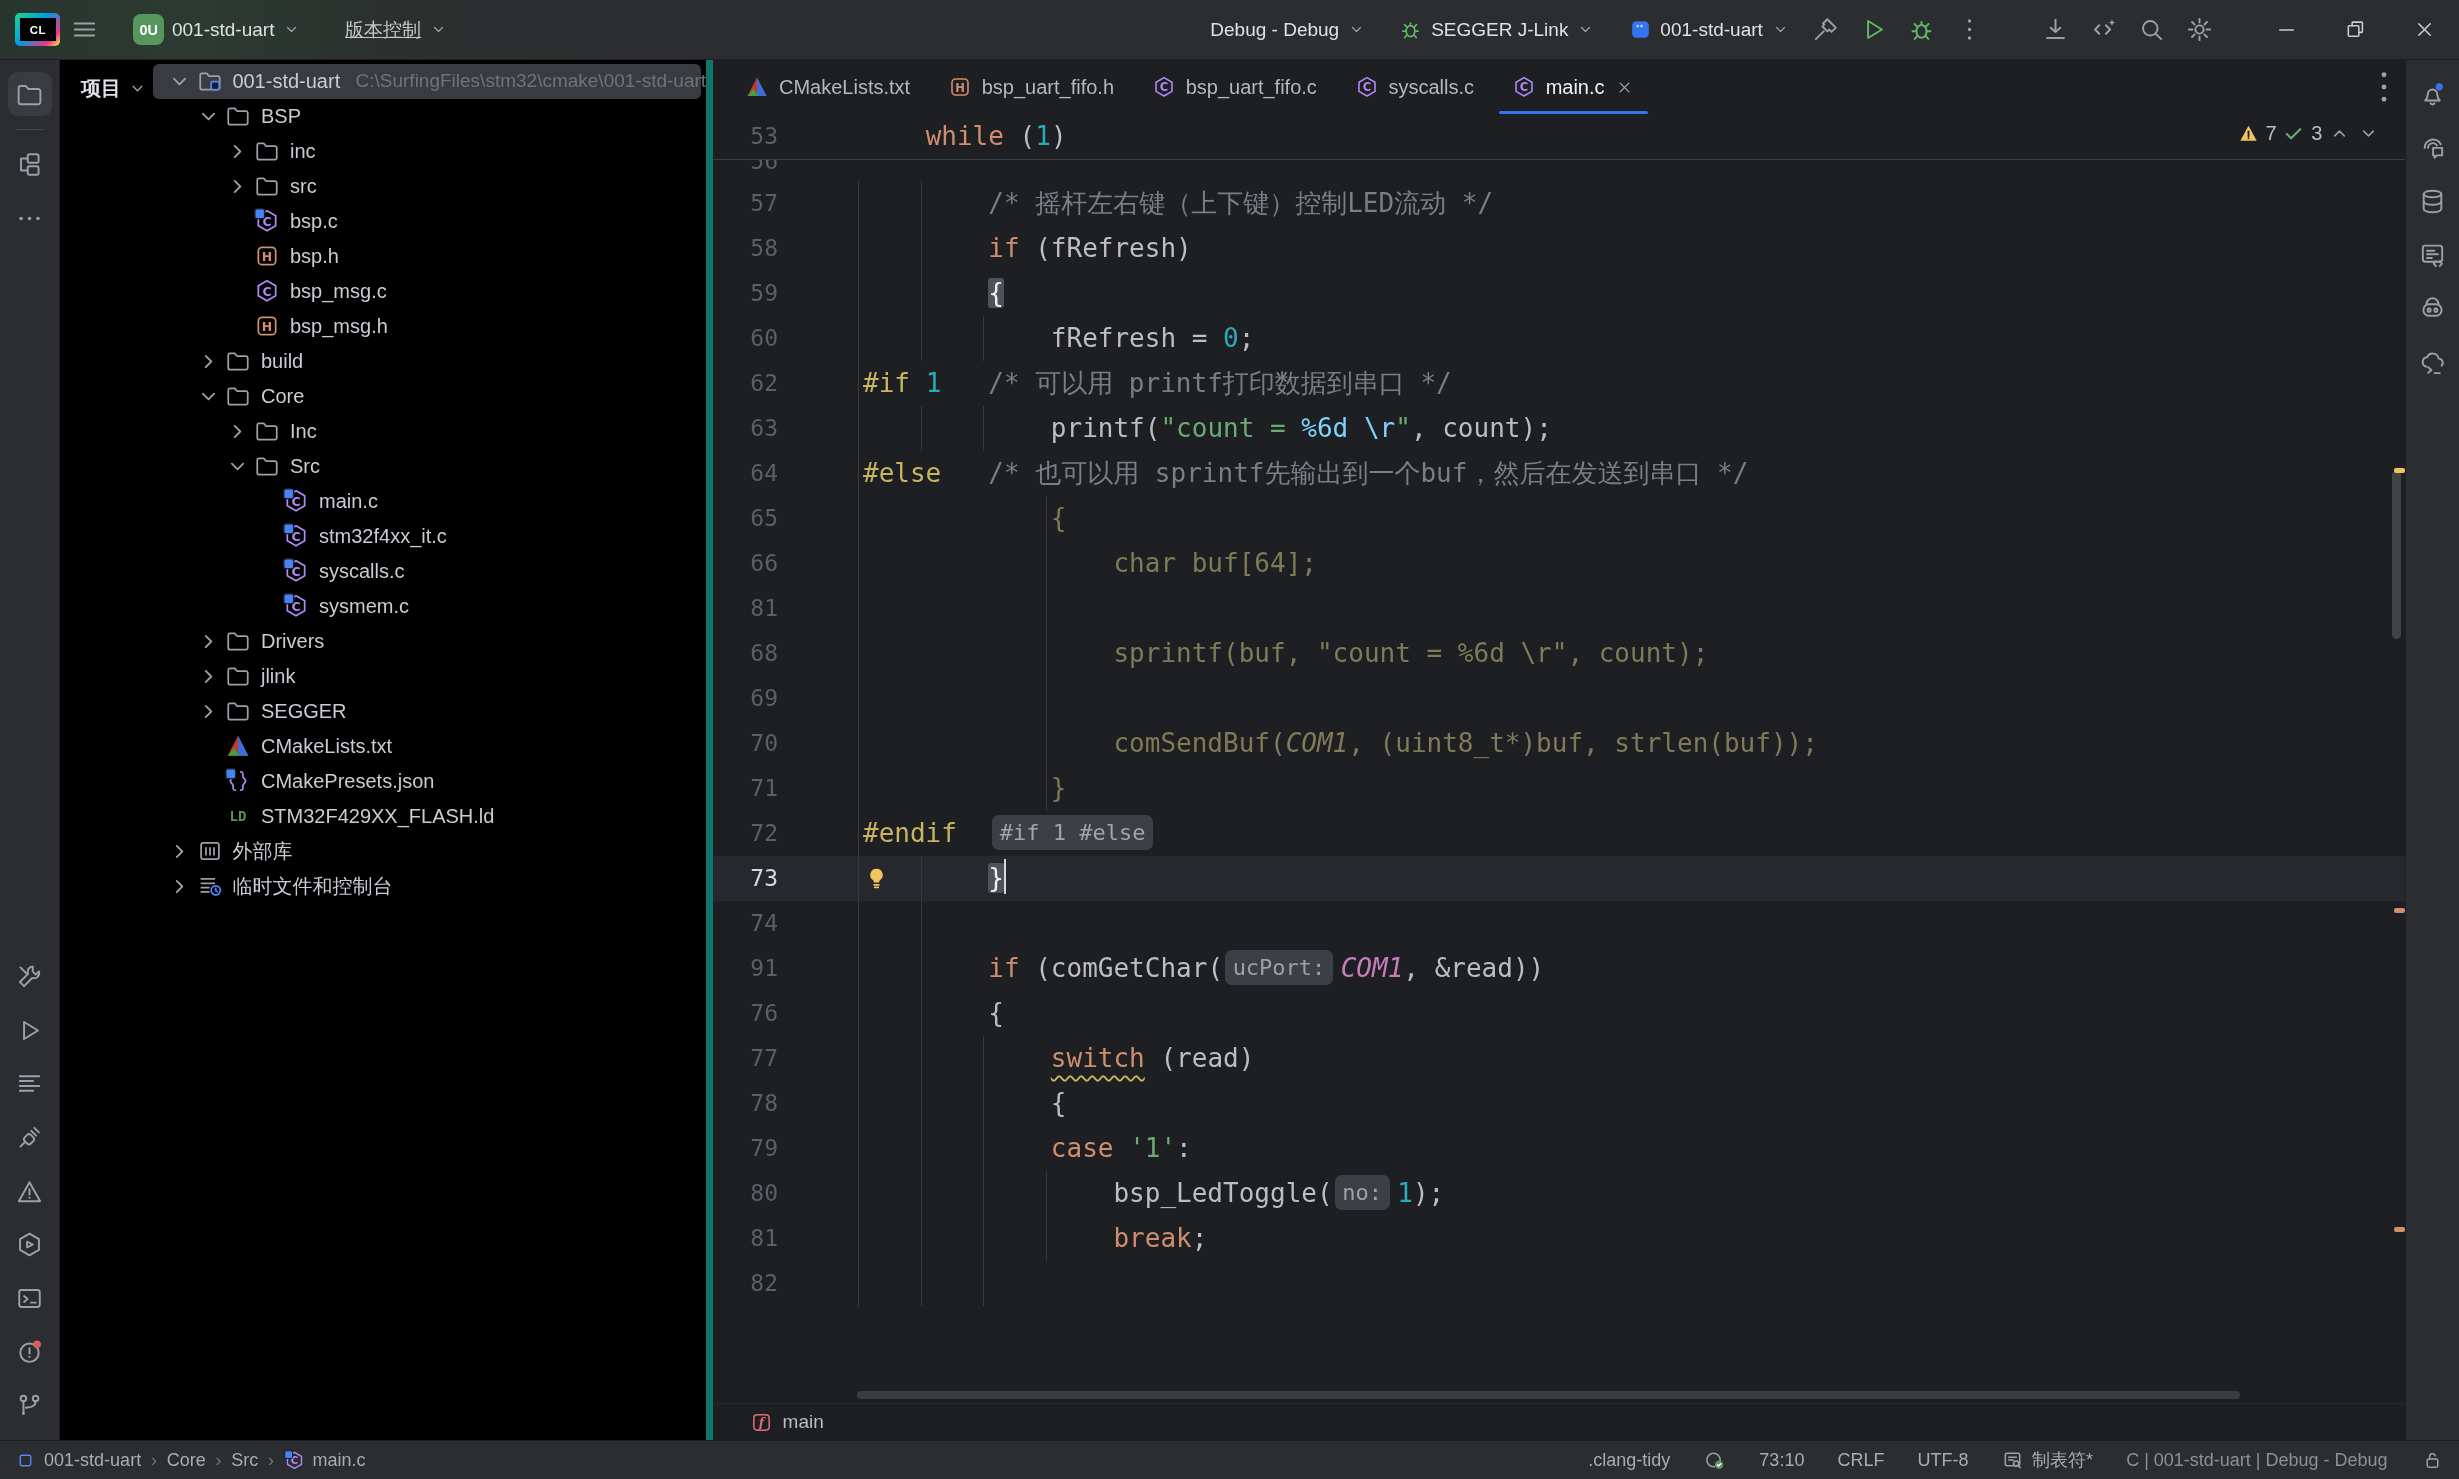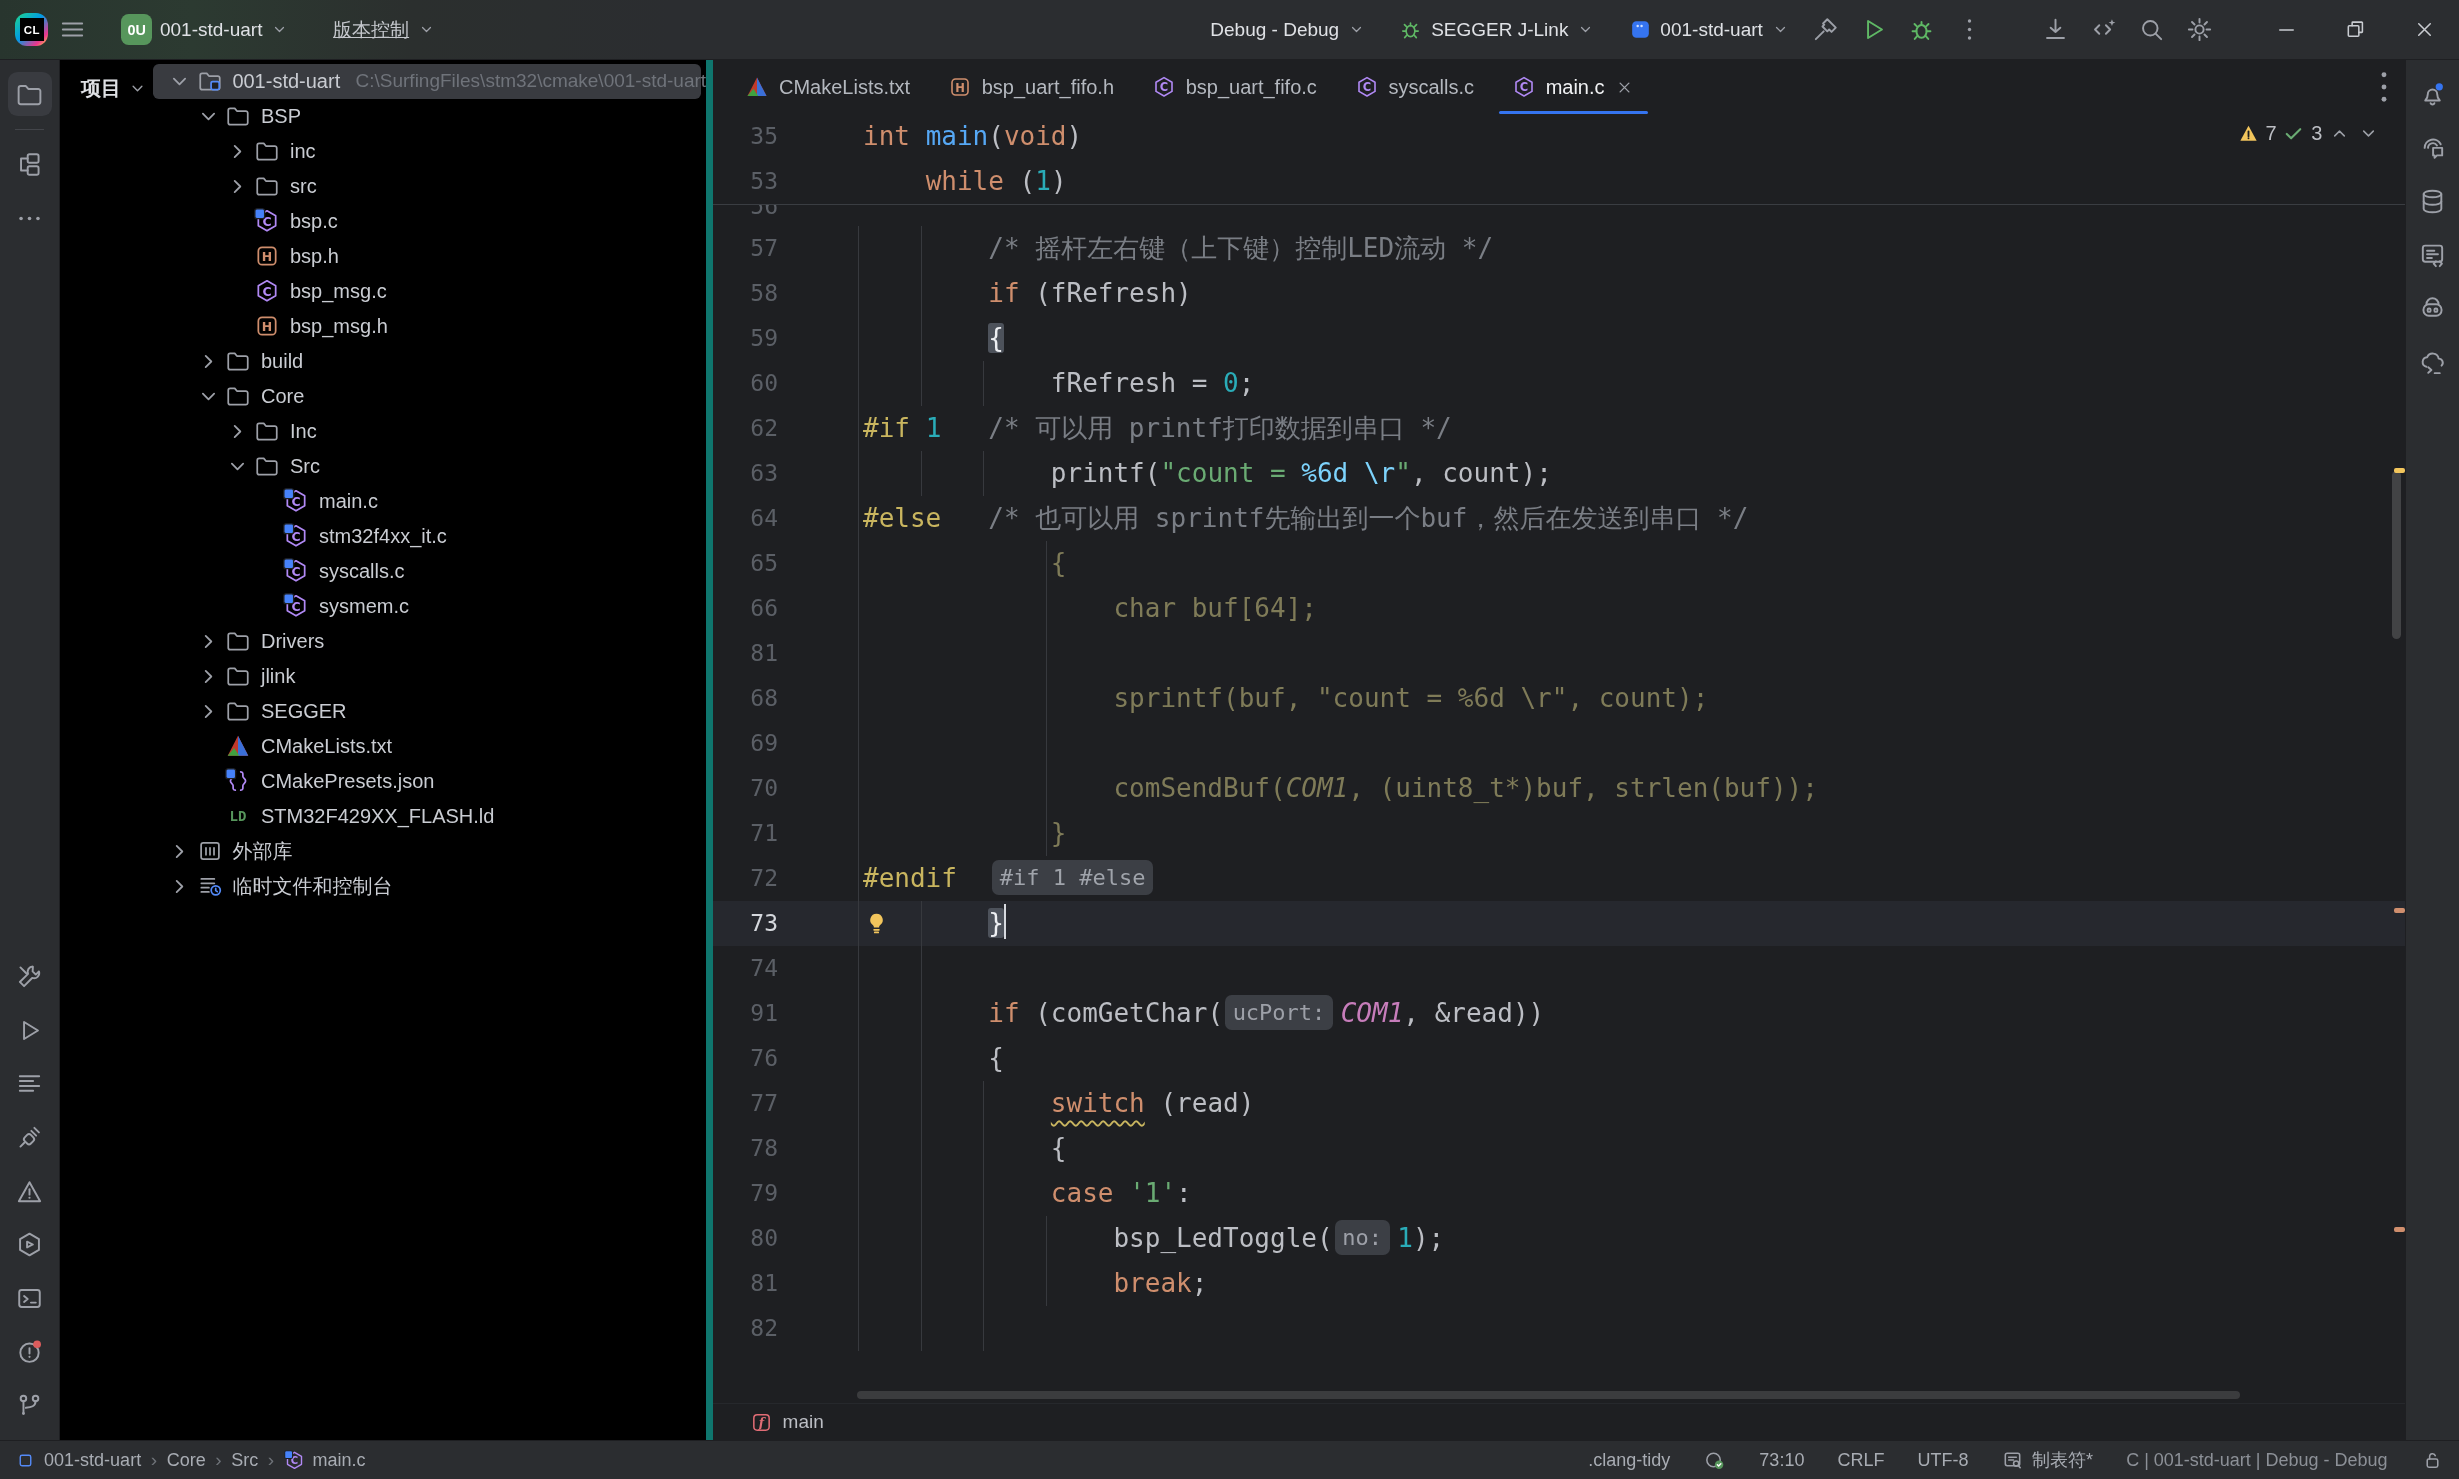--- a/index.html
+++ b/index.html
@@ -9,21 +9,21 @@
 
   
   .ic { display:inline-flex; width:25px; height:25px; flex:none; color:#9da0a8; }
   .ic svg { width:100%; height:100%; }
 
   
   #titlebar { height:60px; flex:none; display:flex; align-items:center;
     background:linear-gradient(90deg,#28352e 0px,#2c3a31 192px,#2b2f2e 413px,#2b2d30 672px);
     border-bottom:1px solid #1e1f22; color:#dfe1e5; font-size:19px; }
   .tb-btn { height:44px; padding:0 11.5px; display:flex; align-items:center; gap:7.7px; border-radius:7.7px; }
-  #clion-logo { width:33px; height:33px; border-radius:12px; margin-left:15.4px;
+  #clion-logo { width:45px; height:33px; border-radius:5px; margin-left:15.4px;
     background:linear-gradient(135deg,#21d789,#009ae5 45%,#ed358c 80%,#fcee39); position:relative; }
   #clion-logo .inner { position:absolute; inset:4.8px; background:#000; display:flex; align-items:center;
     justify-content:center; color:#fff; font-size:11.5px; font-weight:bold; letter-spacing:0.5px; }
   .chip-avatar { width:31px; height:31px; border-radius:7.7px; background:#57965c; color:#fff;
     display:flex; align-items:center; justify-content:center; font-weight:bold; font-size:14.4px; }
   .tb-label { color:#dfe1e5; }
   .tb-dim { color:#c4c7cc;text-decoration:underline; }
   #tb-right { margin-left:auto; display:flex; align-items:center; }
   .tb-iconbtn { width:48px; height:44px; display:flex; align-items:center; justify-content:center; border-radius:7.7px; }
   .tb-iconbtn .ic { width:29px; height:29px; }
@@ -772,26 +772,20 @@
               <circle cx="12" cy="5" r="1.4" fill="currentColor" stroke="none"></circle>
               <circle cx="12" cy="12" r="1.4" fill="currentColor" stroke="none"></circle>
               <circle cx="12" cy="19" r="1.4" fill="currentColor" stroke="none"></circle>
             </svg>
           </div>
         </div>
       <div id="editor">
         <div id="sticky">
             <div class="crow">
 
-    <span class="ln">35</span>
-
-    <pre class="code"><span class="tk-kw">int</span><span class="tk-pl"> </span><span class="tk-fnd">main</span><span class="tk-pl">(</span><span class="tk-kw">void</span><span class="tk-pl">)</span></pre>
-  </div>
-            <div class="crow">
-
     <span class="ln">53</span>
 
     <pre class="code"><span class="tk-pl">    </span><span class="tk-kw">while</span><span class="tk-pl"> (</span><span class="tk-num">1</span><span class="tk-pl">)</span></pre>
   </div>
           </div>
         <div id="clipped">
             <div class="crow">
               <span class="ln">56</span>
             </div>
           </div>

